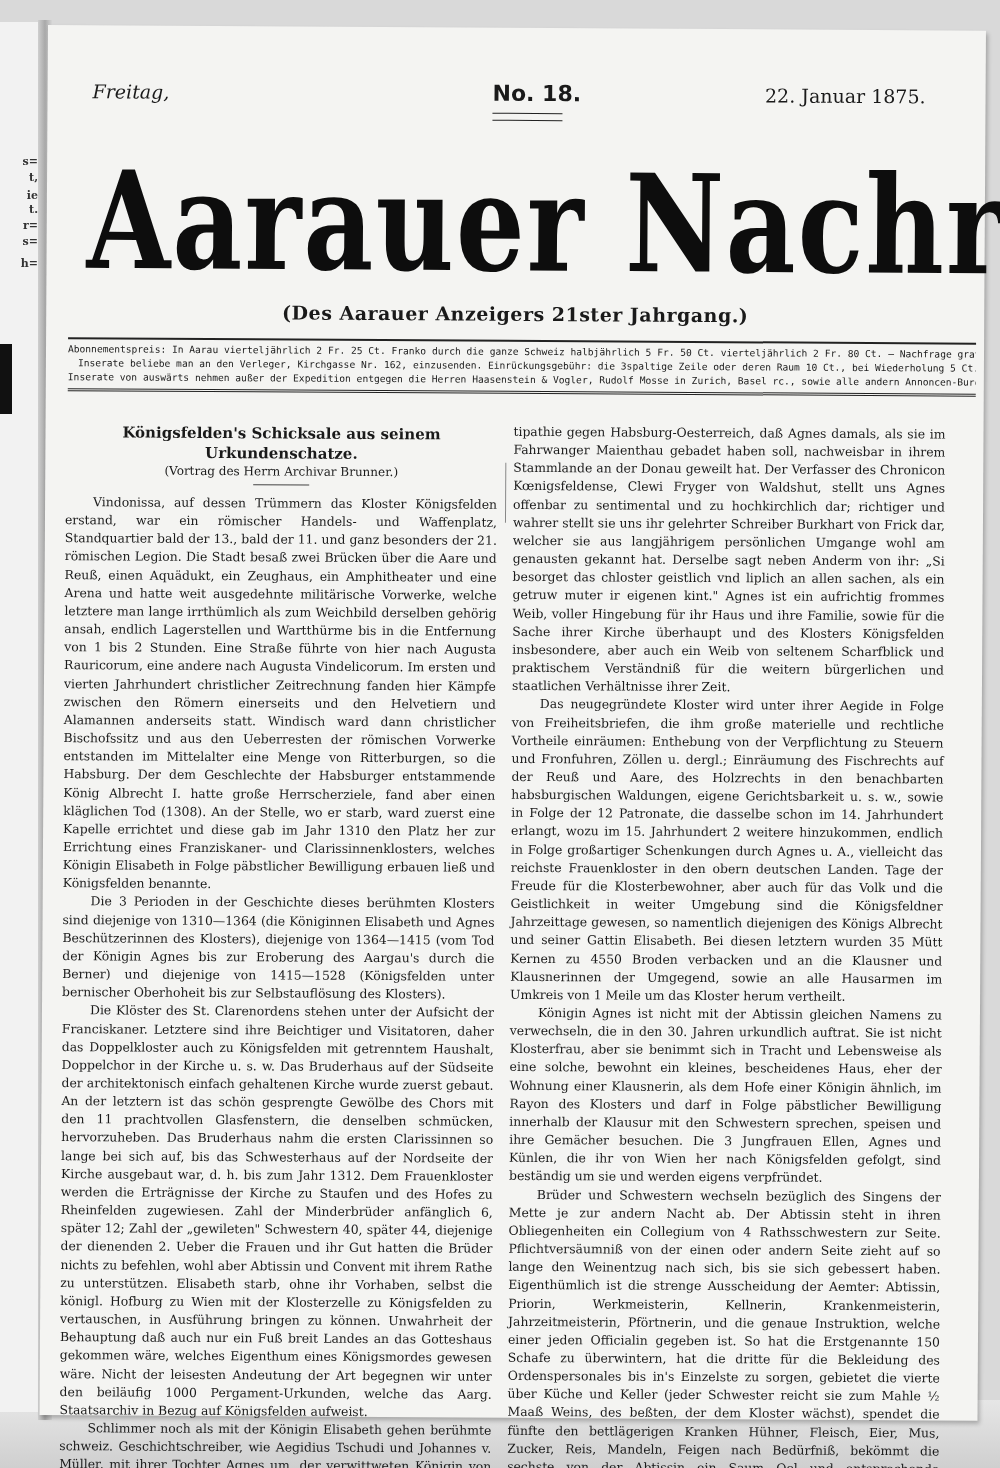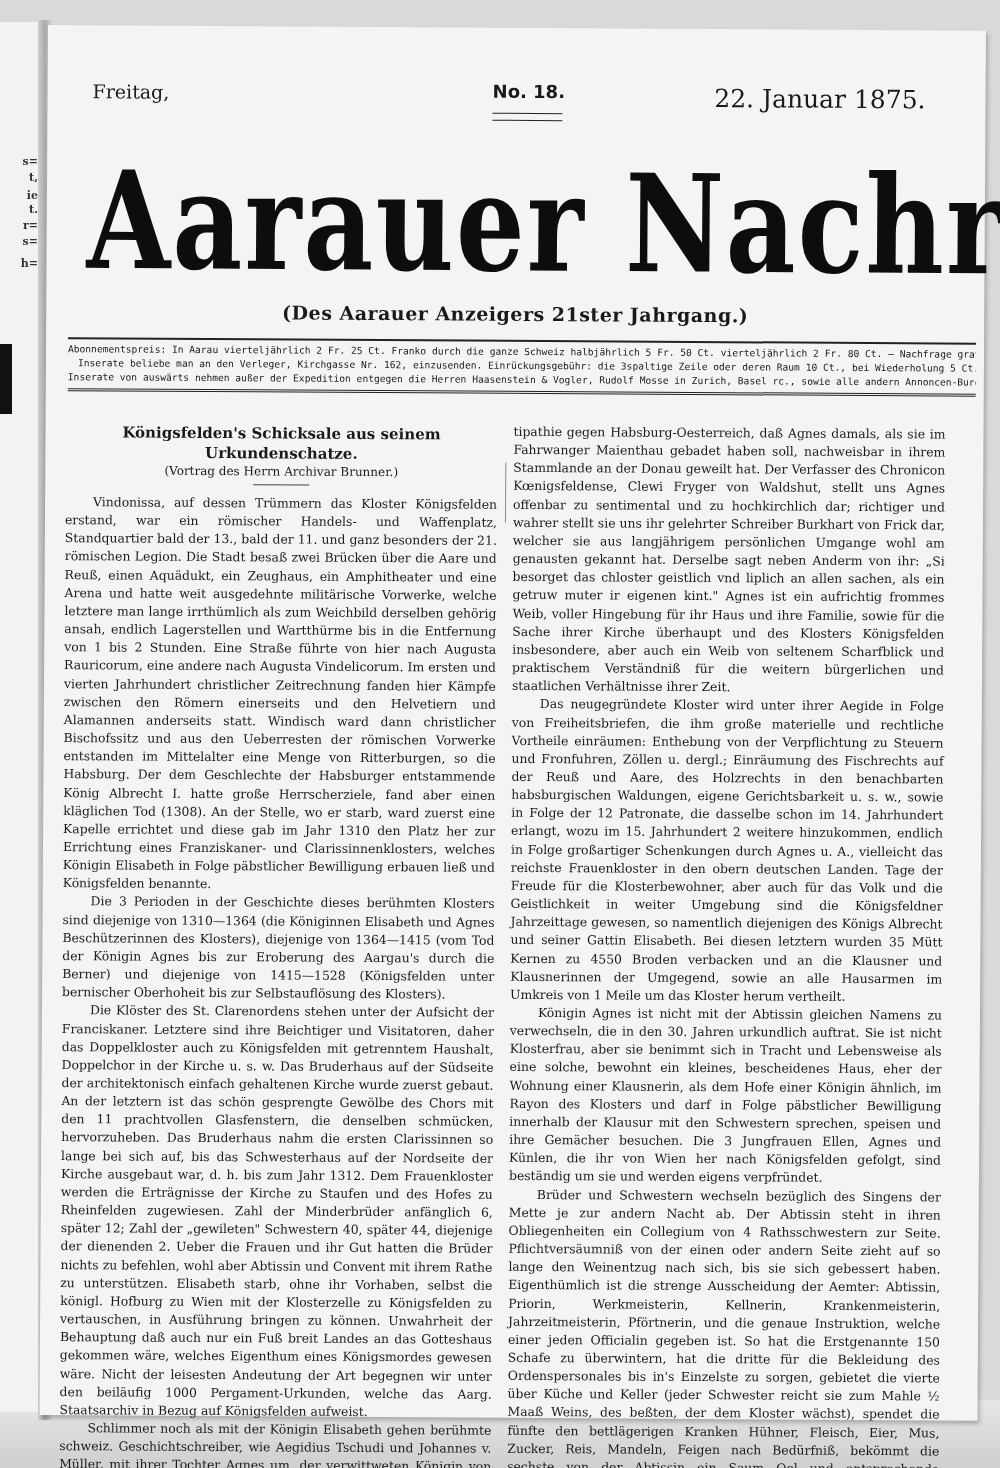--- a/index.html
+++ b/index.html
@@ -33,24 +33,24 @@
   .page {
     position: absolute; left: 48px; top: 25px; width: 938px; height: 1390px;
     background: #f4f4f2;
     box-shadow: 2px 3px 4px rgba(0,0,0,0.25);
     transform: rotate(0.35deg);
     transform-origin: left top;
   }
   .masthead-top {
     position: absolute; left: 45px; right: 40px; top: 55px; height: 30px;
   }
-  .weekday { position: absolute; left: 0; top: 0; font-size: 19px; }
-  .issue { position: absolute; left: 400px; top: -2px; font-size: 18px; font-weight: bold; font-family: "DejaVu Sans", sans-serif; text-align: right; }
+  .weekday { position: absolute; left: 0; top: 0; font-size: 19px; font-style: italic; }
+  .issue { position: absolute; left: 400px; top: -2px; font-size: 22px; font-weight: bold; font-family: "DejaVu Sans", sans-serif; text-align: right; }
   .issue-flourish { position: absolute; left: 400px; top: 30px; width: 70px; height: 6px; border-top: 1px solid #222; border-bottom: 1px solid #222; }
-  .date { position: absolute; right: 20px; top: 0; font-size: 25px; font-family: "DejaVu Serif", serif; }
+  .date { position: absolute; right: 20px; top: 0; font-size: 19px; font-family: "DejaVu Serif", serif; }
   .title {
     position: absolute; left: 40px; right: 20px; top: 95px; height: 160px;
     font-family: "DejaVu Serif", serif; font-weight: bold;
     font-size: 108px; letter-spacing: 2px; line-height: 160px;
     transform: scaleY(1.25); transform-origin: top left;
     color: #0d0d0d; white-space: nowrap; text-align: center;
   }
   .subtitle {
     position: absolute; left: 0; right: 0; top: 275px; text-align: center;
     font-size: 19px; font-weight: bold; letter-spacing: 0.5px;

